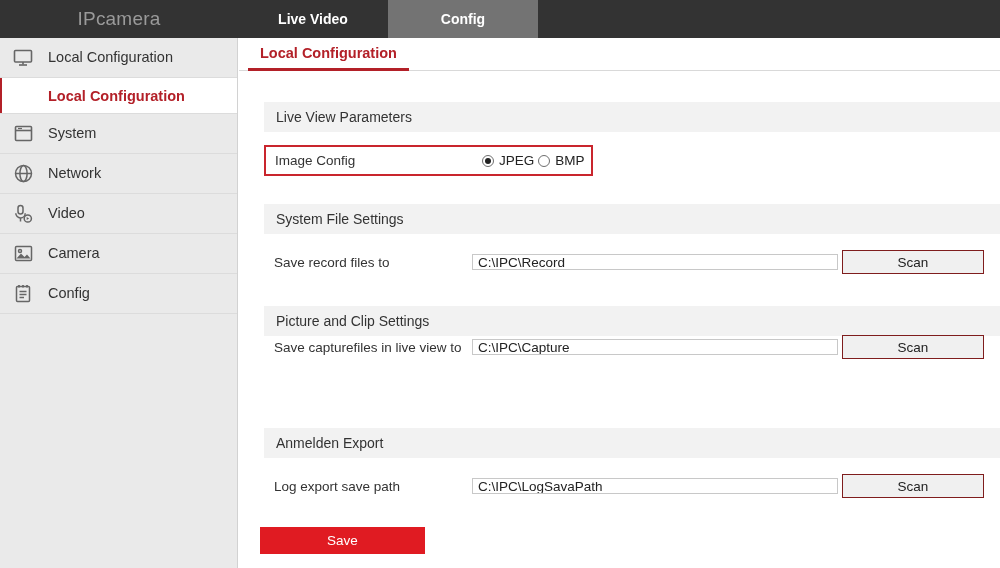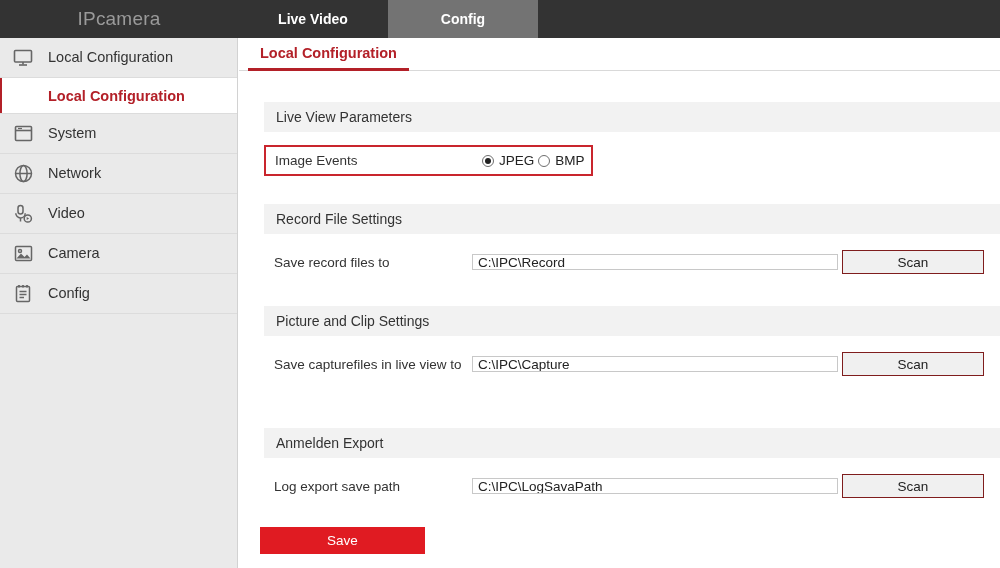--- a/index.html
+++ b/index.html
@@ -359,42 +359,42 @@
 
   <div class="content">
 
     <div class="tabstrip">
       <div class="page-tab">Local Configuration</div>
     </div>
 
     <div class="section-head" style="top:64px;">Live View Parameters</div>
 
     <div class="highlight-box">
-      <span class="hb-label">Image Events</span>
+      <span class="hb-label">Image Config</span>
       <span class="radio-group">
         <span class="radio-opt checked">
           <span class="radio-mark"></span>
           <span>JPEG</span>
         </span>
         <span class="radio-opt">
           <span class="radio-mark"></span>
           <span>BMP</span>
         </span>
       </span>
     </div>
 
-    <div class="section-head" style="top:166px;">Record File Settings</div>
+    <div class="section-head" style="top:166px;">System File Settings</div>
     <div class="form-row" style="top:211px;">
       <span class="row-label">Save record files to</span>
       <input class="text-input" type="text" value="C:\IPC\Record" style="">
       <button class="scan-btn">Scan</button>
     </div>
 
     <div class="section-head" style="top:268px;">Picture and Clip Settings</div>
-    <div class="form-row" style="top:313px;">
+    <div class="form-row" style="top:296px;">
       <span class="row-label">Save capturefiles in live view to</span>
       <input class="text-input" type="text" value="C:\IPC\Capture" style="">
       <button class="scan-btn">Scan</button>
     </div>
 
     <div class="section-head" style="top:390px;">Anmelden Export</div>
     <div class="form-row" style="top:435px;">
       <span class="row-label">Log export save path</span>
       <input class="text-input" type="text" value="C:\IPC\LogSavaPath" style="">
       <button class="scan-btn">Scan</button>

